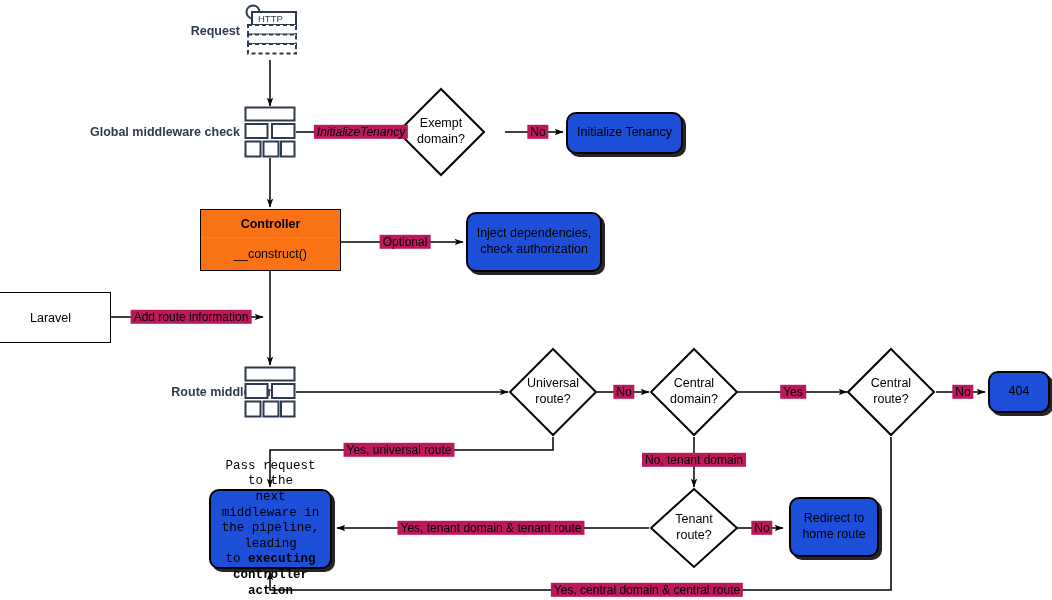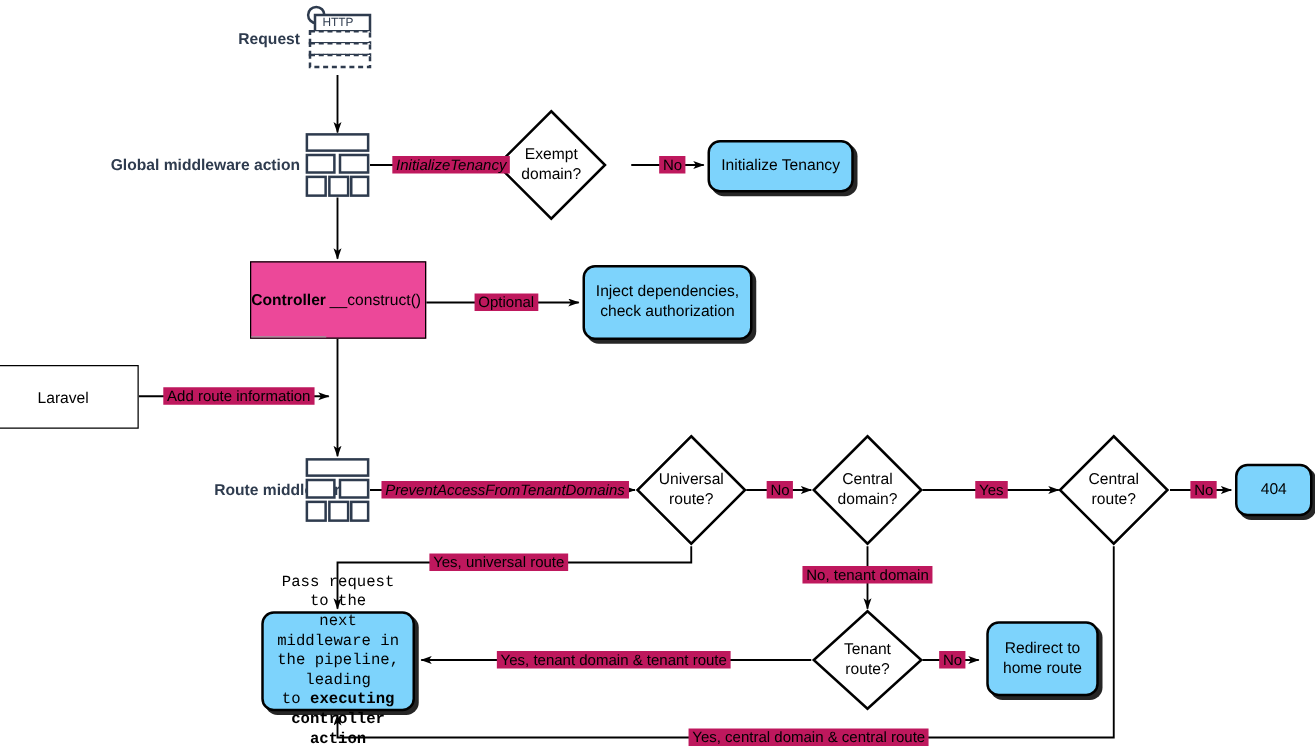--- a/index.html
+++ b/index.html
@@ -39,21 +39,21 @@
     font-size: 12.5px;
     font-weight: bold;
     color: #2e3b4e;
     white-space: nowrap;
     transform: translate(-100%, -50%);
   }
 
   
   .rbox {
     position: absolute;
-    background: #7dd3fc;
+    background: #1d4ed8;
     border: 2px solid #000000;
     border-radius: 10px;
     box-shadow: 3px 3px 0 0 rgba(0,0,0,0.85);
     display: flex;
     align-items: center;
     justify-content: center;
     text-align: center;
     font-size: 12.5px;
     color: #000000;
     line-height: 1.25;
@@ -70,23 +70,24 @@
     align-items: center;
     justify-content: center;
     text-align: center;
     font-size: 12.5px;
     color: #000000;
   }
 
   
   .classbox {
     position: absolute;
-    background: #ec4899;
+    background: #f97316;
     border: 1.6px solid #000000;
     display: flex;
+    flex-direction: column;
   }
   .classbox .cb-title {
     flex: 0 0 28px;
     display: flex; align-items: center; justify-content: center;
     font-size: 12.5px; font-weight: bold; color: #000000;
     border-bottom: 1.2px solid #9a9a9a;
   }
   .classbox .cb-body {
     flex: 1;
     display: flex; align-items: center; justify-content: center;
@@ -157,21 +158,21 @@
 
       <path d="M649,528 L337,528" marker-end="url(#arr)"></path>
 
       <path d="M738,528 L783,528" marker-end="url(#arr)"></path>
 
       <path d="M891,437 L891,590 L270,590 L270,572" marker-end="url(#arr)"></path>
     </g>
   </svg>
 
   <div class="stage-lbl" style="left:240px; top:31px;">Request</div>
-  <div class="stage-lbl" style="left:240px; top:132px;">Global middleware action</div>
+  <div class="stage-lbl" style="left:240px; top:132px;">Global middleware check</div>
   <div class="stage-lbl" style="left:240px; top:392px;margin-left:39px;">Route middleware</div>
 
   <div class="httpicon" style="left:244px; top:4px; width:54px; height:54px;">
     <svg width="54" height="54" viewBox="0 0 54 54" xmlns="http://www.w3.org/2000/svg">
       <circle cx="9" cy="8" r="6.5" fill="#fff" stroke="#2e3b4e" stroke-width="2"></circle>
       <rect x="8" y="8" width="44" height="13" fill="#fff" stroke="#2e3b4e" stroke-width="2"></rect>
       <rect x="4" y="21" width="48" height="9.5" fill="#fff" stroke="#2e3b4e" stroke-width="2" stroke-dasharray="4 3"></rect>
       <rect x="4" y="30.5" width="48" height="9.5" fill="#fff" stroke="#2e3b4e" stroke-width="2" stroke-dasharray="4 3"></rect>
       <rect x="4" y="40" width="48" height="9.5" fill="#fff" stroke="#2e3b4e" stroke-width="2" stroke-dasharray="4 3"></rect>
     </svg>
@@ -279,21 +280,20 @@
       <polygon points="45,2 88,41 45,80 2,41" fill="#fff" stroke="#000" stroke-width="2"></polygon>
     </svg>
     <div class="dtxt">Tenant
 route?</div>
   </div>
 
   <div class="edge-lbl ital" style="left:361px; top:132px;">InitializeTenancy</div>
   <div class="edge-lbl" style="left:538px; top:132px;">No</div>
   <div class="edge-lbl" style="left:405px; top:242px;">Optional</div>
   <div class="edge-lbl" style="left:191px; top:317px;">Add route information</div>
-  <div class="edge-lbl ital" style="left:404px; top:392px;">PreventAccessFromTenantDomains</div>
   <div class="edge-lbl" style="left:624px; top:392px;">No</div>
   <div class="edge-lbl" style="left:793px; top:392px;">Yes</div>
   <div class="edge-lbl" style="left:963px; top:392px;">No</div>
   <div class="edge-lbl" style="left:694px; top:460px;">No, tenant domain</div>
   <div class="edge-lbl" style="left:399px; top:450px;">Yes, universal route</div>
   <div class="edge-lbl" style="left:491px; top:528px;">Yes, tenant domain &amp; tenant route</div>
   <div class="edge-lbl" style="left:762px; top:528px;">No</div>
   <div class="edge-lbl" style="left:647px; top:590px;">Yes, central domain &amp; central route</div>
 
 </div>

